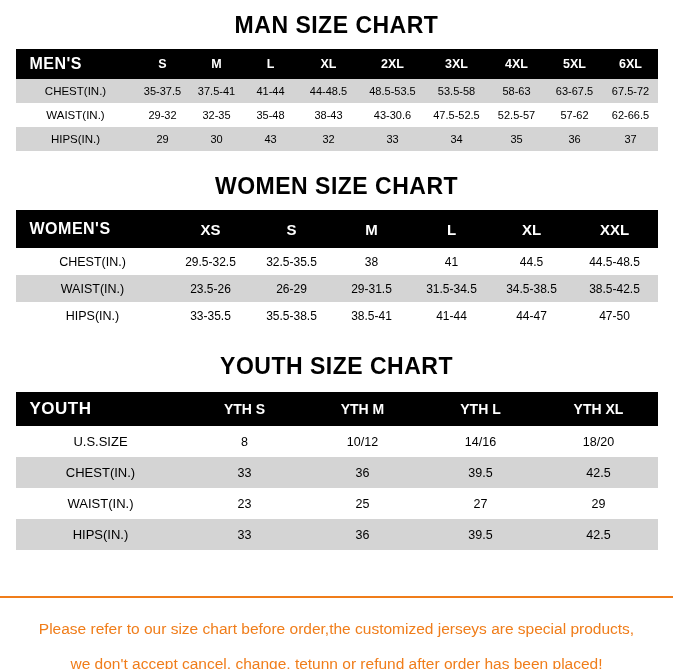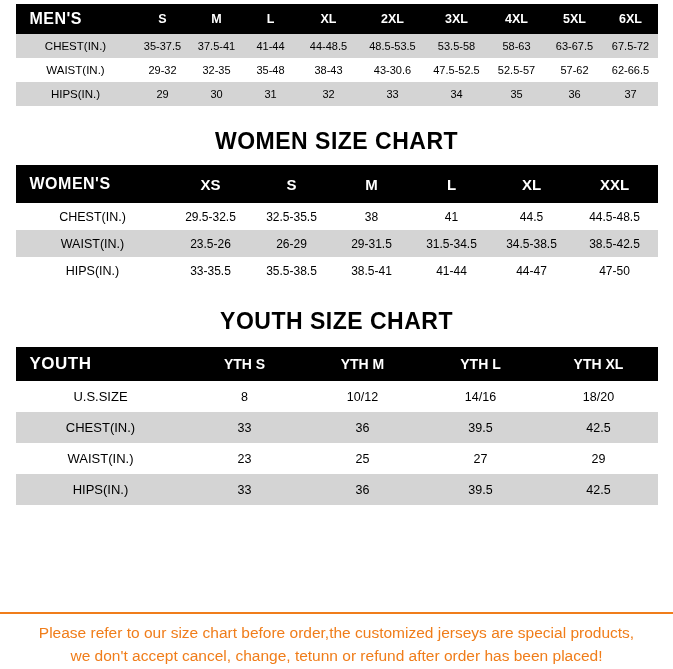--- a/index.html
+++ b/index.html
@@ -117,28 +117,29 @@
     left: 0;
     right: 0;
     bottom: 6px;
     border-top: 2px solid #f07d1a;
     padding-top: 7px;
     text-align: center;
     color: #f07d1a;
     font-size: 15.5px;
     line-height: 1.5;
   }
-  .note .line { display: block; }
+  .note .line { display: block; margin-top: 12px; }
 </style>
 </head>
 <body>
 
 <div class="page">
 
 
+  <div class="section-title sec-man-title">MAN SIZE CHART</div>
   <table id="men-table">
     <thead>
       <tr>
         <th class="rowlabel" style="width:106px">MEN'S</th>
         <th style="width:54px">S</th>
         <th style="width:54px">M</th>
         <th style="width:54px">L</th>
         <th style="width:62px">XL</th>
         <th style="width:66px">2XL</th>
         <th style="width:62px">3XL</th>
@@ -169,21 +170,21 @@
         <td>43-30.6</td>
         <td>47.5-52.5</td>
         <td>52.5-57</td>
         <td>57-62</td>
         <td>62-66.5</td>
       </tr>
       <tr class="alt">
         <td class="rowlabel">HIPS(IN.)</td>
         <td>29</td>
         <td>30</td>
-        <td>31</td>
+        <td>43</td>
         <td>32</td>
         <td>33</td>
         <td>34</td>
         <td>35</td>
         <td>36</td>
         <td>37</td>
       </tr>
     </tbody>
   </table>
 

